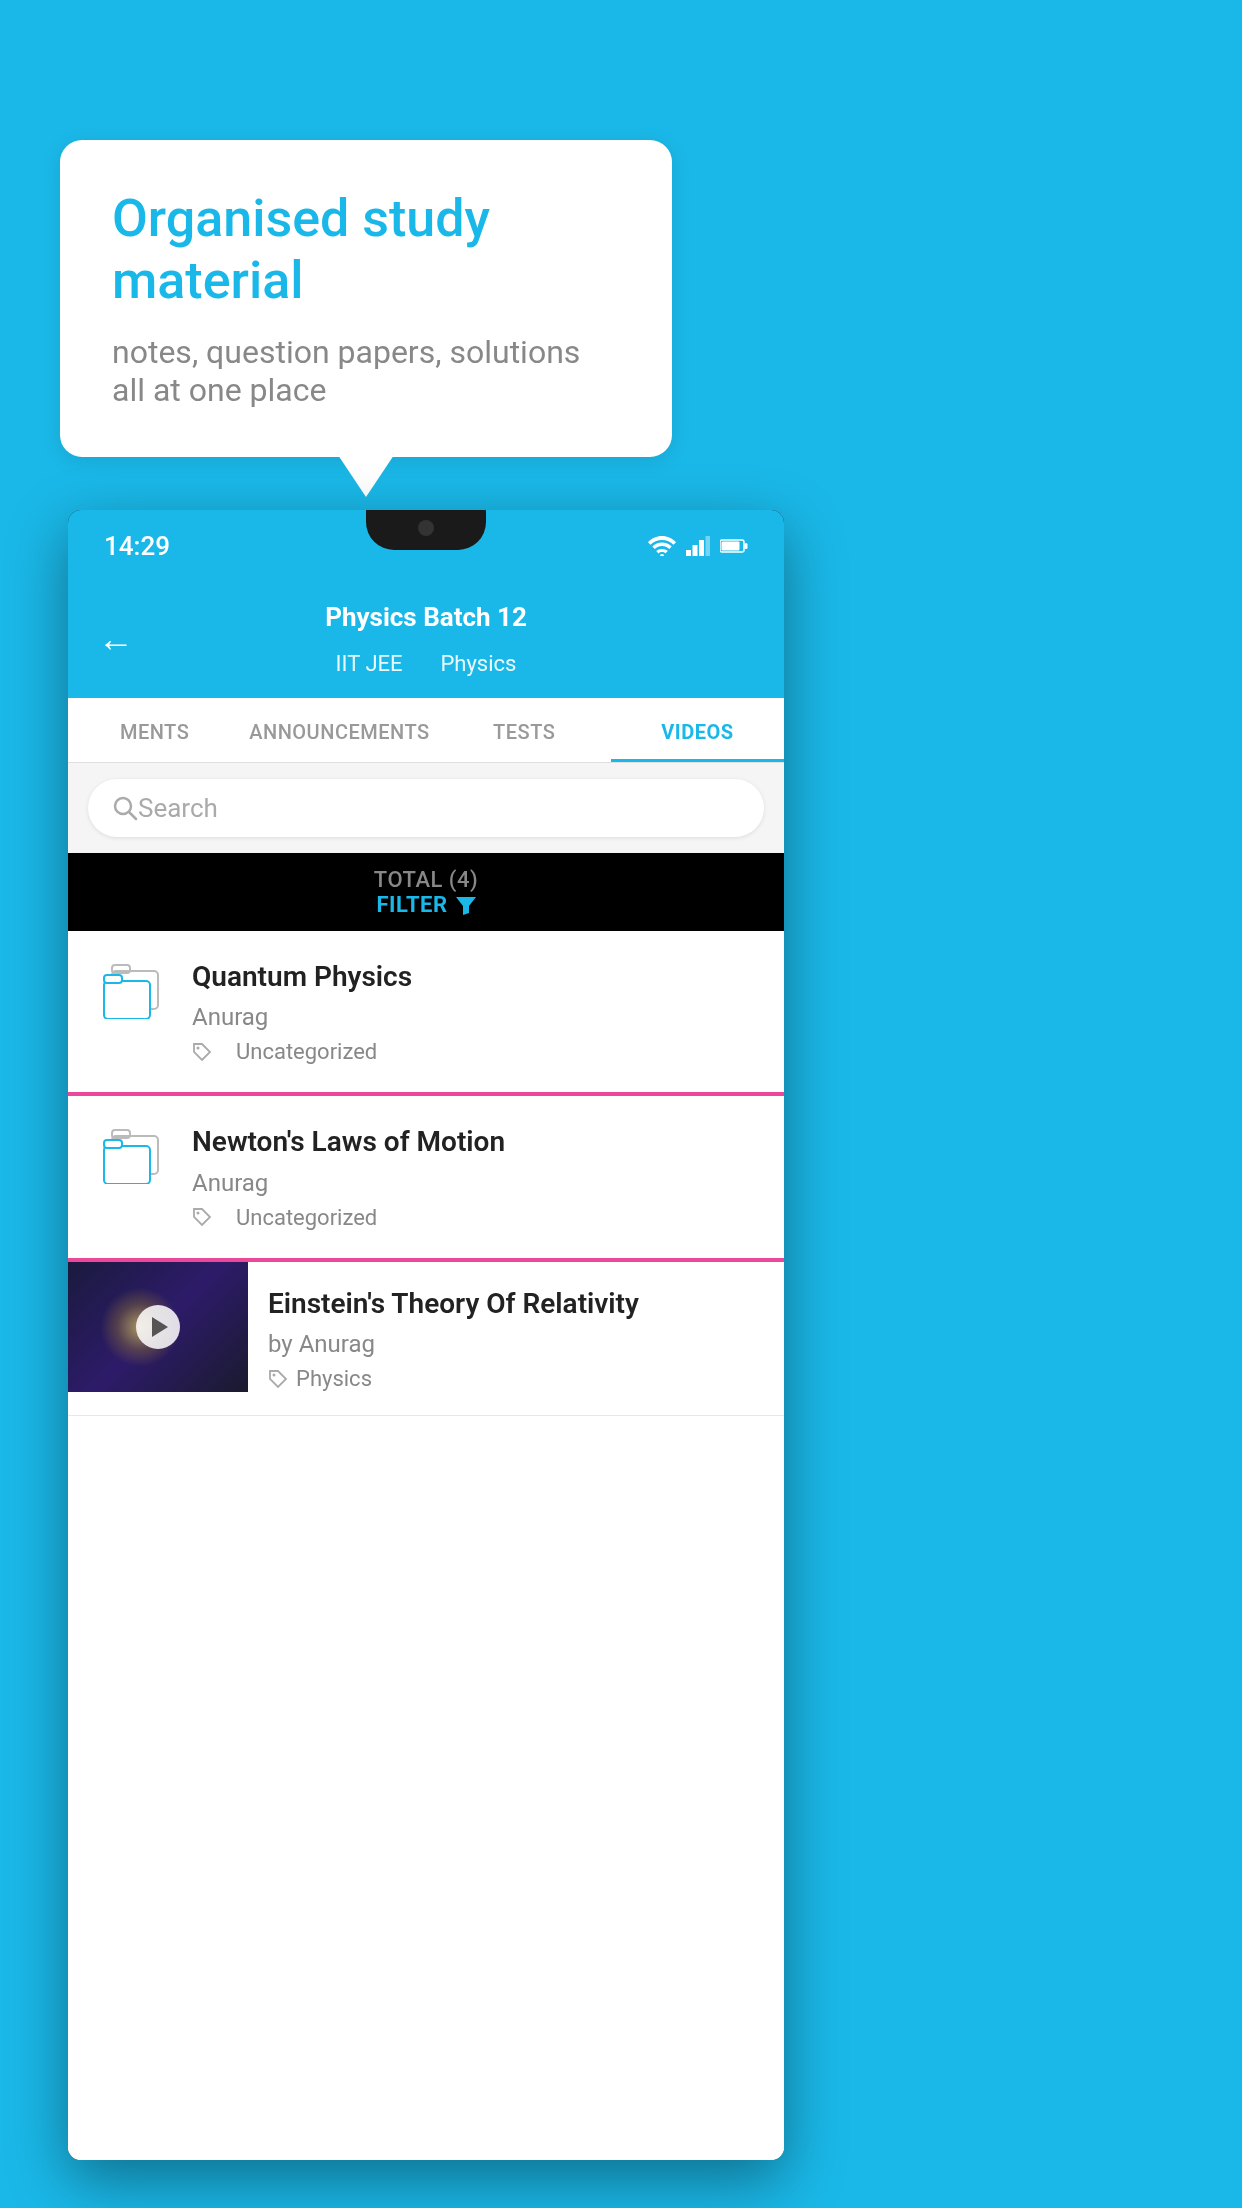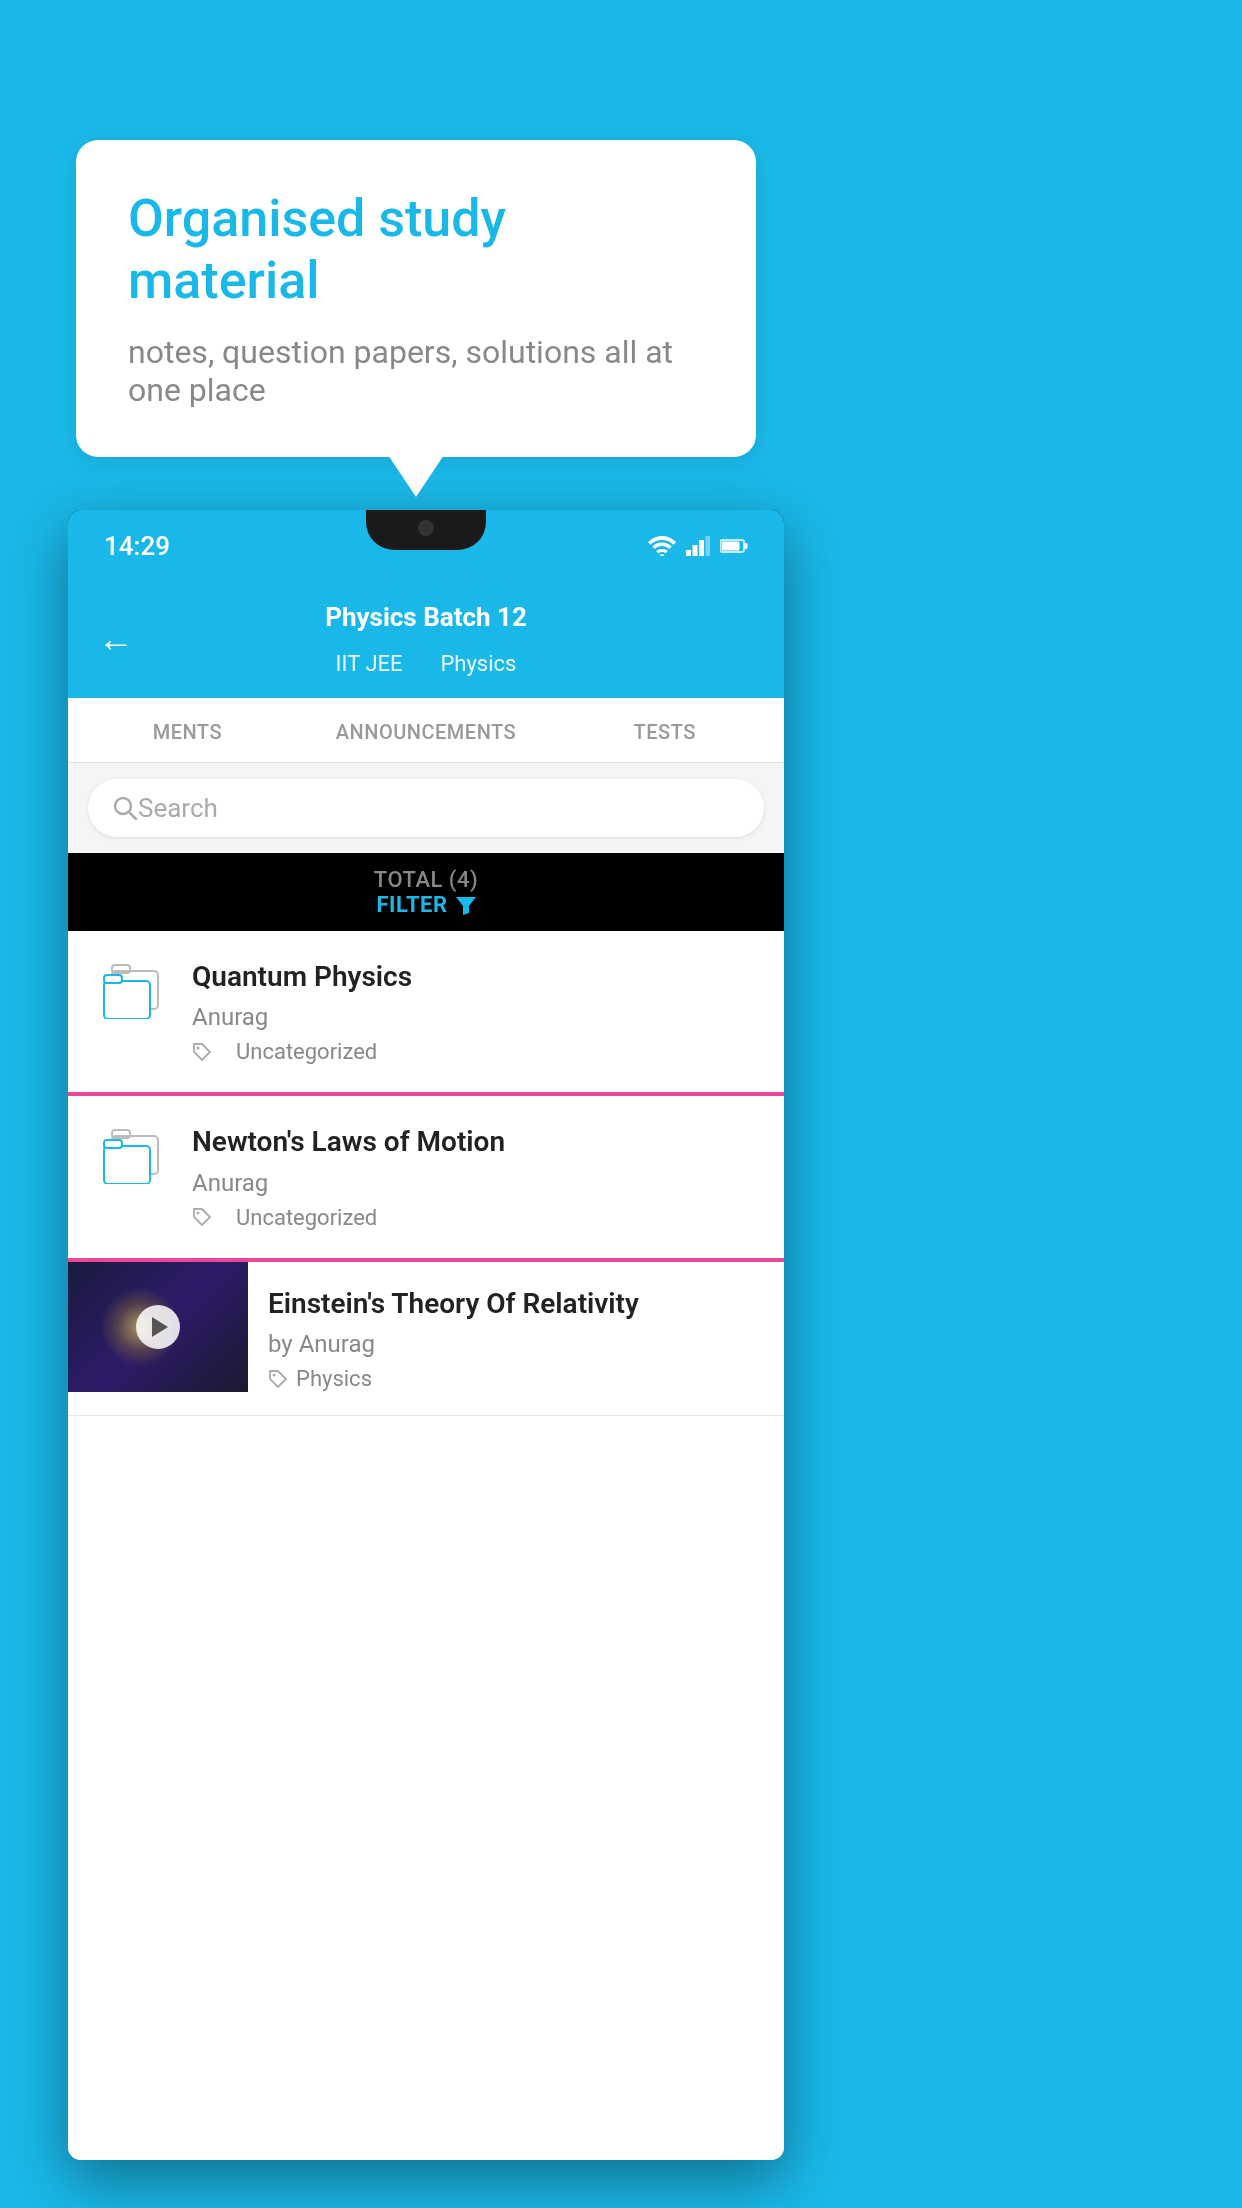--- a/index.html
+++ b/index.html
@@ -9,22 +9,22 @@
       background-color: #1ab8e8;
       font-family: 'Roboto', Arial, sans-serif;
       overflow: hidden;
       position: relative;
     }
 
     
     .speech-bubble-container {
       position: absolute;
       top: 140px;
-      left: 76px;
-      width: 680px;
+      left: 60px;
+      width: 612px;
     }
     .speech-bubble {
       background: white;
       border-radius: 22px;
       padding: 48px 52px;
       position: relative;
       box-shadow: 0 4px 20px rgba(0,0,0,0.1);
     }
     .speech-bubble::after {
       content: '';
@@ -397,20 +397,23 @@
     <div class="tabs-bar">
       <div class="tab-item">
         <span>MENTS</span>
       </div>
       <div class="tab-item">
         <span>ANNOUNCEMENTS</span>
       </div>
       <div class="tab-item">
         <span>TESTS</span>
       </div>
+      <div class="tab-item active">
+        <span>VIDEOS</span>
+      </div>
     </div>
 
     <div class="search-bar-container">
       <div class="search-bar">
         <svg width="26" height="26" viewBox="0 0 26 26" fill="none">
           <circle cx="11" cy="11" r="8" stroke="#aaa" stroke-width="2.5"></circle>
           <line x1="17" y1="17" x2="24" y2="24" stroke="#aaa" stroke-width="2.5" stroke-linecap="round"></line>
         </svg>
         <span class="search-placeholder">Search</span>
       </div>

